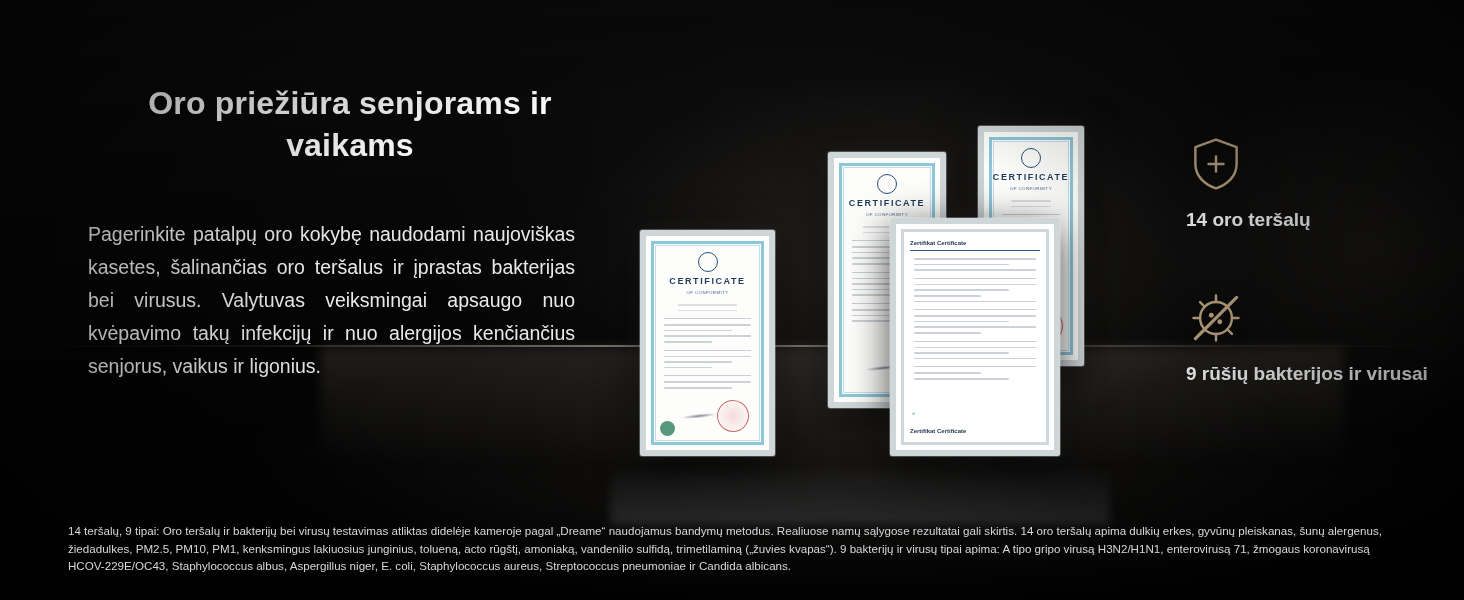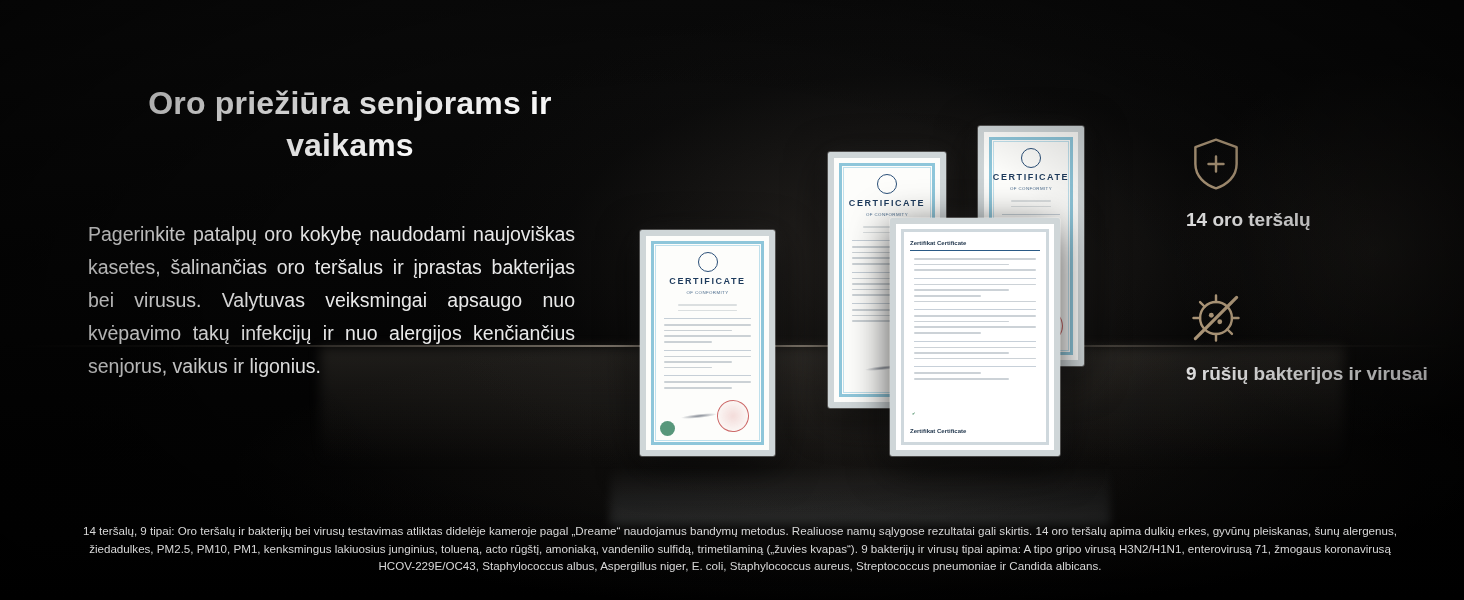--- a/index.html
+++ b/index.html
@@ -263,27 +263,27 @@
     margin-top: 12px;
     font-size: 19px;
     line-height: 27px;
     font-weight: bold;
     color: #ffffff;
   }
 
   
   .footnote {
     position: absolute;
-    left: 80px;
+    left: 68px;
     right: 64px;
     top: 522px;
     font-size: 11.6px;
     line-height: 17.5px;
     color: #d8d8d8;
-    text-align: center;
+    text-align: left;
   }
 </style>
 </head>
 <body>
 
 <div class="page">
 
   <div class="bg-base"></div>
   <div class="bg-rightglow"></div>
   <div class="bg-floor-soft"></div>

